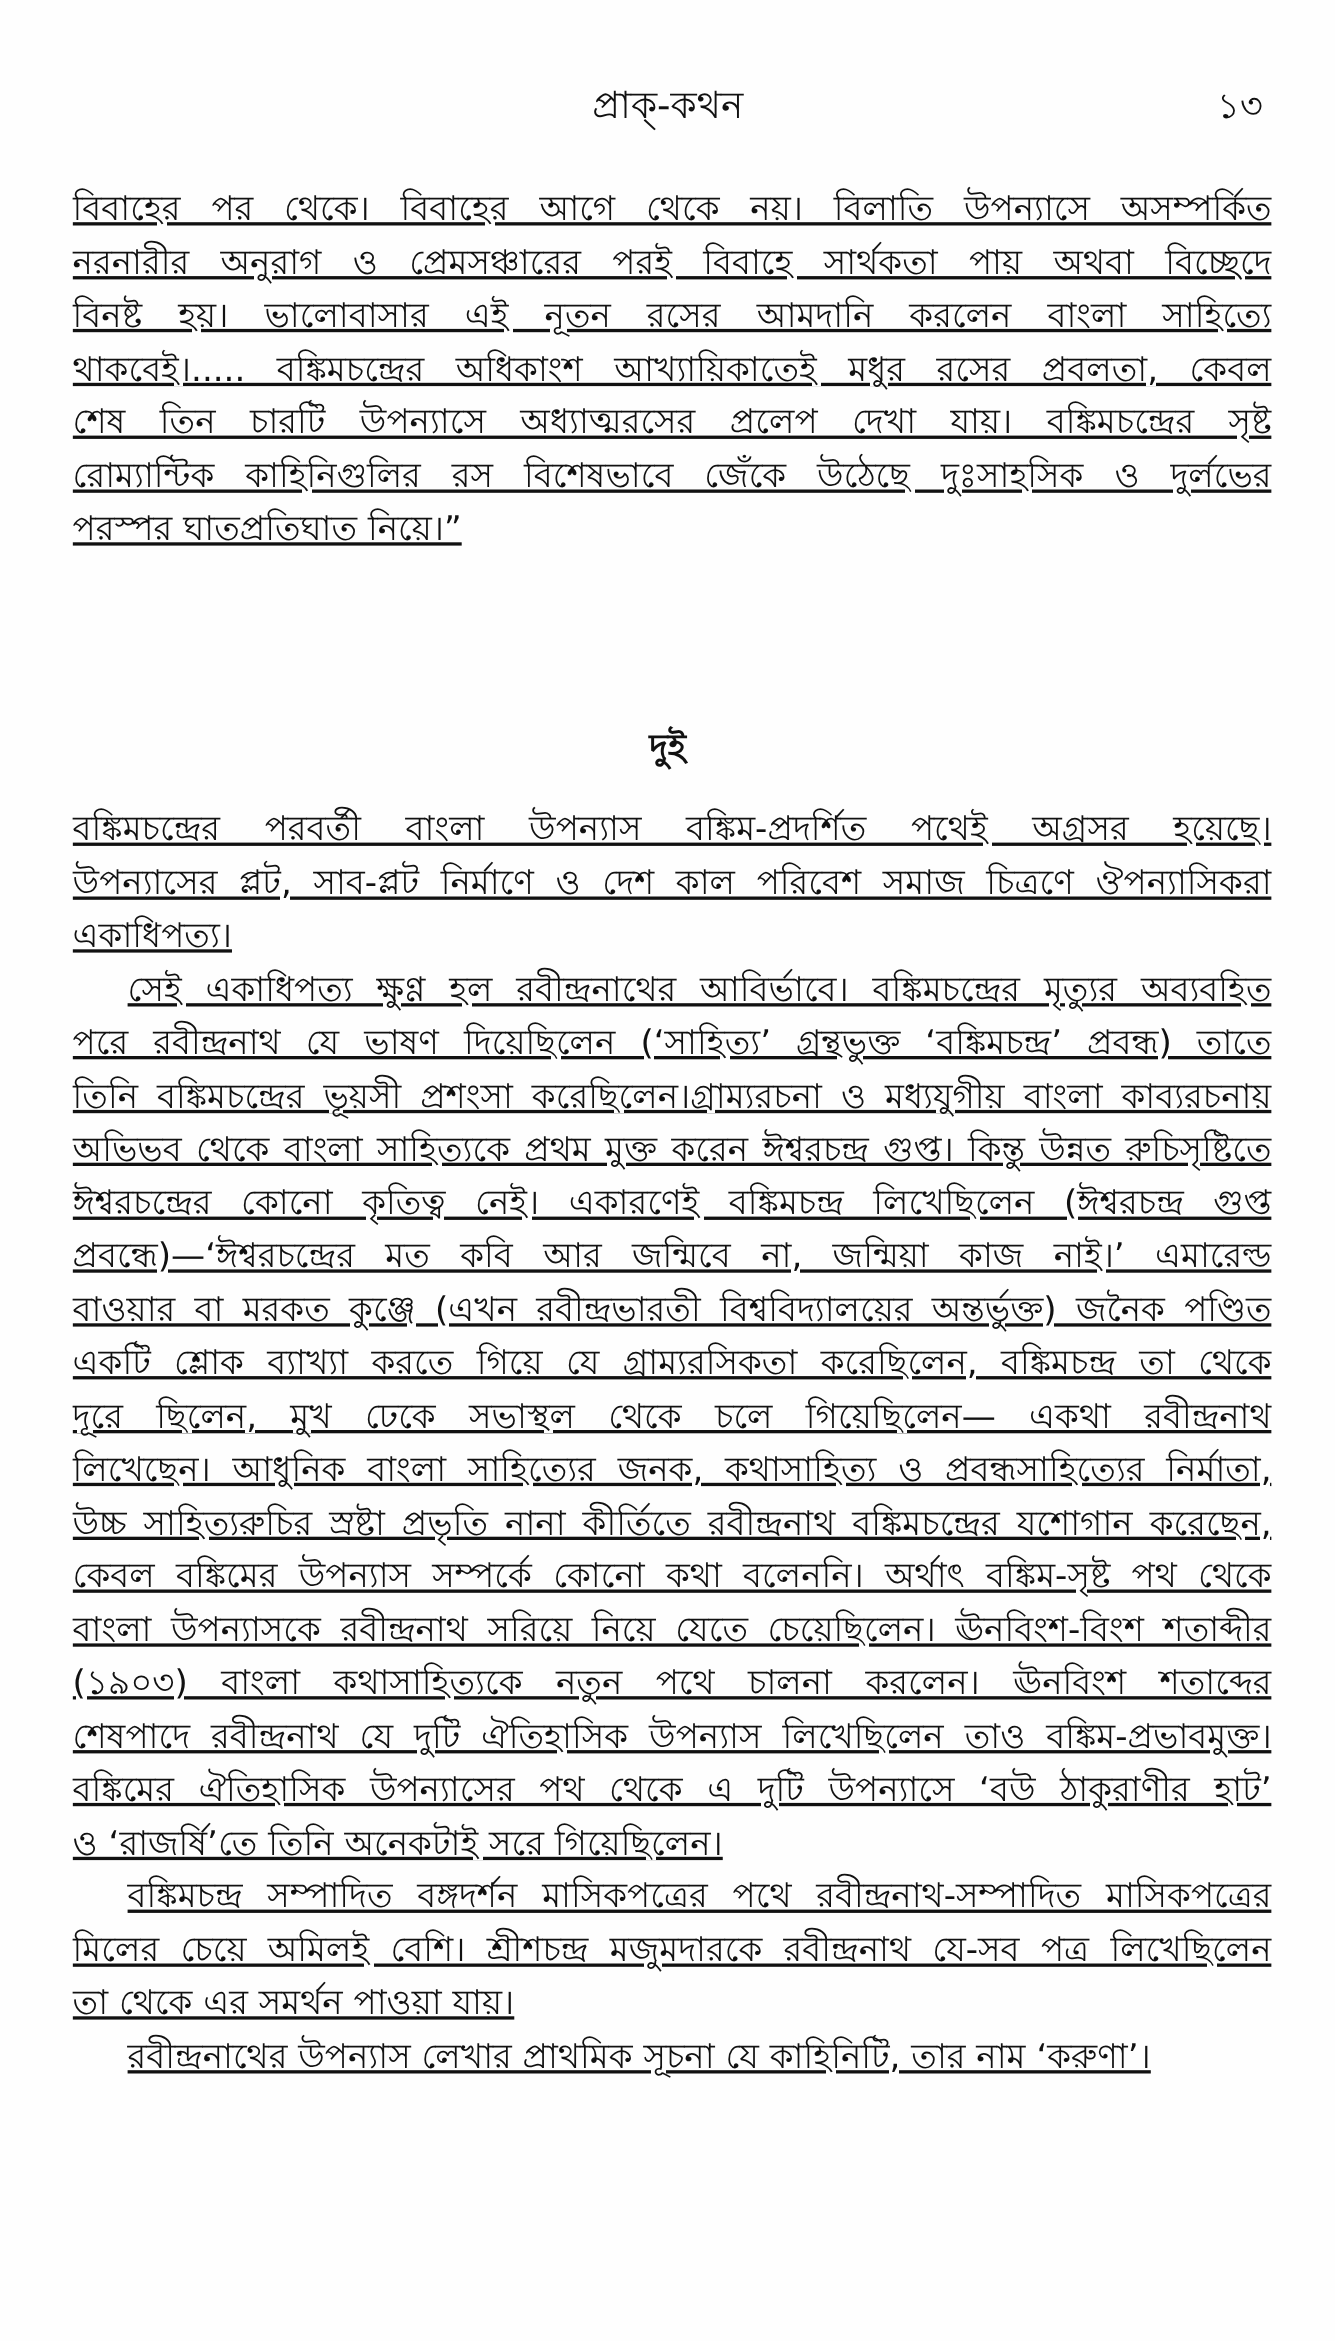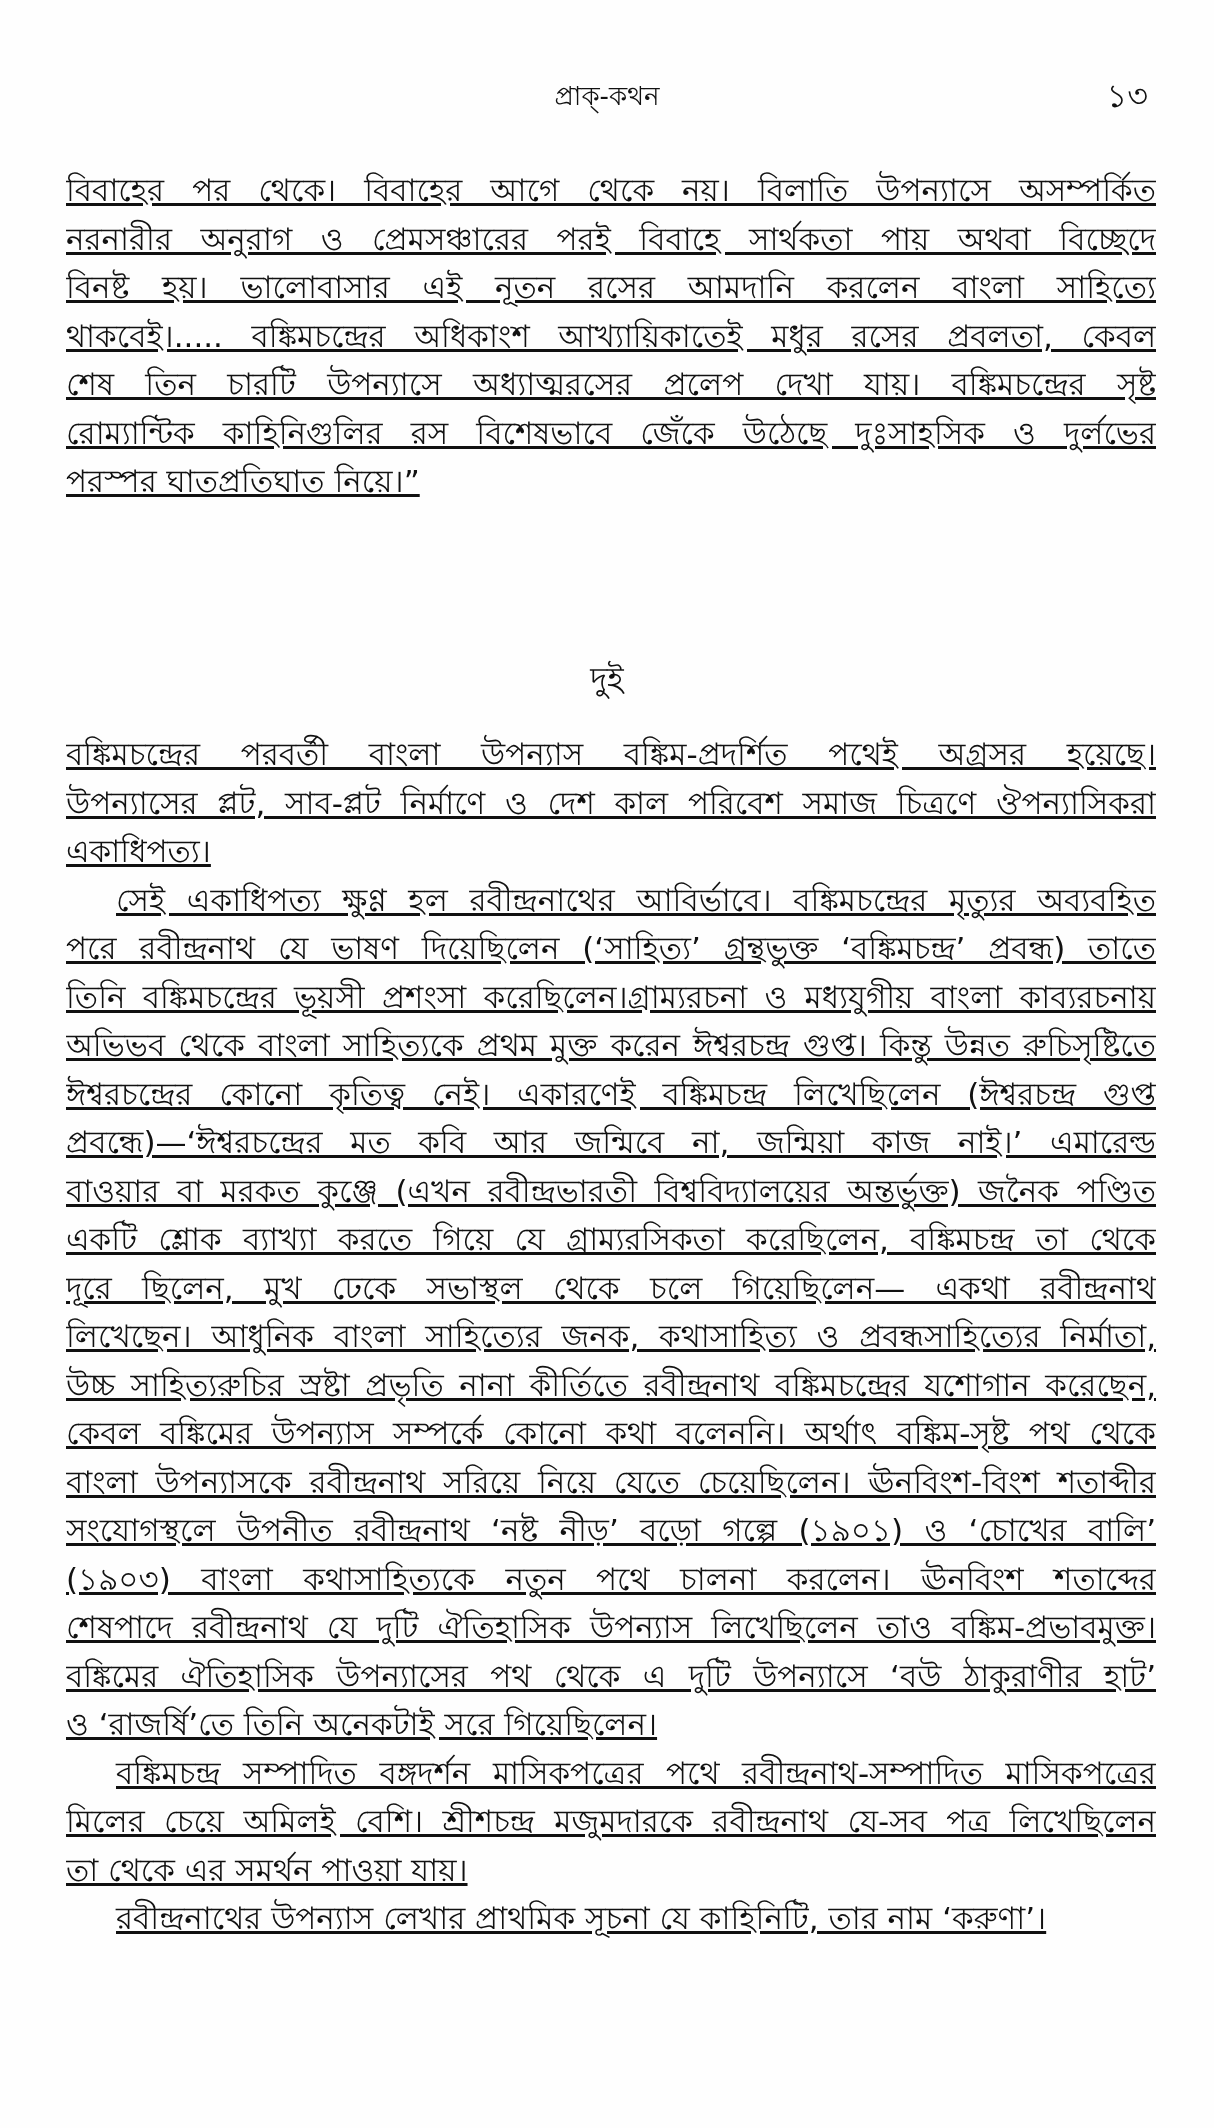--- a/index.html
+++ b/index.html
@@ -22,21 +22,21 @@
       position: absolute;
       top: 76px;
       left: 0;
       width: 1214px;
       height: 40px;
     }
     .running-title {
       position: absolute;
       left: 0; right: 0;
       text-align: center;
-      font-size: 26px;
+      font-size: 34px;
       line-height: 40px;
     }
     .page-number {
       position: absolute;
       right: 66px;
       font-size: 32px;
       line-height: 40px;
     }
     .body-text {
       position: absolute;
@@ -57,21 +57,21 @@
     .line.last { text-align-last: left; }
     .line.indent { padding-left: 50px; }
     .block-1 { top: 166px; }
     .section-heading {
       position: absolute;
       top: 655px;
       left: 0;
       width: 1214px;
       text-align: center;
       font-size: 32px;
-      font-weight: normal;
+      font-weight: bold;
       line-height: 48px;
     }
     .block-2 { top: 730px; }
   </style>
 </head>
 <body>
 
 <div class="page">
 
   <div class="running-head">
@@ -101,21 +101,20 @@
     <span class="line">অভিভব থেকে বাংলা সাহিত্যকে প্রথম মুক্ত করেন ঈশ্বরচন্দ্র গুপ্ত। কিন্তু উন্নত রুচিসৃষ্টিতে</span>
     <span class="line">ঈশ্বরচন্দ্রের কোনো কৃতিত্ব নেই। একারণেই বঙ্কিমচন্দ্র লিখেছিলেন (ঈশ্বরচন্দ্র গুপ্ত</span>
     <span class="line">প্রবন্ধে)—‘ঈশ্বরচন্দ্রের মত কবি আর জন্মিবে না, জন্মিয়া কাজ নাই।’ এমারেল্ড</span>
     <span class="line">বাওয়ার বা মরকত কুঞ্জে (এখন রবীন্দ্রভারতী বিশ্ববিদ্যালয়ের অন্তর্ভুক্ত) জনৈক পণ্ডিত</span>
     <span class="line">একটি শ্লোক ব্যাখ্যা করতে গিয়ে যে গ্রাম্যরসিকতা করেছিলেন, বঙ্কিমচন্দ্র তা থেকে</span>
     <span class="line">দূরে ছিলেন, মুখ ঢেকে সভাস্থল থেকে চলে গিয়েছিলেন— একথা রবীন্দ্রনাথ</span>
     <span class="line">লিখেছেন। আধুনিক বাংলা সাহিত্যের জনক, কথাসাহিত্য ও প্রবন্ধসাহিত্যের নির্মাতা,</span>
     <span class="line">উচ্চ সাহিত্যরুচির স্রষ্টা প্রভৃতি নানা কীর্তিতে রবীন্দ্রনাথ বঙ্কিমচন্দ্রের যশোগান করেছেন,</span>
     <span class="line">কেবল বঙ্কিমের উপন্যাস সম্পর্কে কোনো কথা বলেননি। অর্থাৎ বঙ্কিম-সৃষ্ট পথ থেকে</span>
     <span class="line">বাংলা উপন্যাসকে রবীন্দ্রনাথ সরিয়ে নিয়ে যেতে চেয়েছিলেন। ঊনবিংশ-বিংশ শতাব্দীর</span>
-    <span class="line">সংযোগস্থলে উপনীত রবীন্দ্রনাথ ‘নষ্ট নীড়’ বড়ো গল্পে (১৯০১) ও ‘চোখের বালি’</span>
     <span class="line">(১৯০৩) বাংলা কথাসাহিত্যকে নতুন পথে চালনা করলেন। ঊনবিংশ শতাব্দের</span>
     <span class="line">শেষপাদে রবীন্দ্রনাথ যে দুটি ঐতিহাসিক উপন্যাস লিখেছিলেন তাও বঙ্কিম-প্রভাবমুক্ত।</span>
     <span class="line">বঙ্কিমের ঐতিহাসিক উপন্যাসের পথ থেকে এ দুটি উপন্যাসে ‘বউ ঠাকুরাণীর হাট’</span>
     <span class="line last">ও ‘রাজর্ষি’তে তিনি অনেকটাই সরে গিয়েছিলেন।</span>
     <span class="line indent">বঙ্কিমচন্দ্র সম্পাদিত বঙ্গদর্শন মাসিকপত্রের পথে রবীন্দ্রনাথ-সম্পাদিত মাসিকপত্রের</span>
     <span class="line">মিলের চেয়ে অমিলই বেশি। শ্রীশচন্দ্র মজুমদারকে রবীন্দ্রনাথ যে-সব পত্র লিখেছিলেন</span>
     <span class="line last">তা থেকে এর সমর্থন পাওয়া যায়।</span>
     <span class="line indent last">রবীন্দ্রনাথের উপন্যাস লেখার প্রাথমিক সূচনা যে কাহিনিটি, তার নাম ‘করুণা’।</span>
   </div>
 

